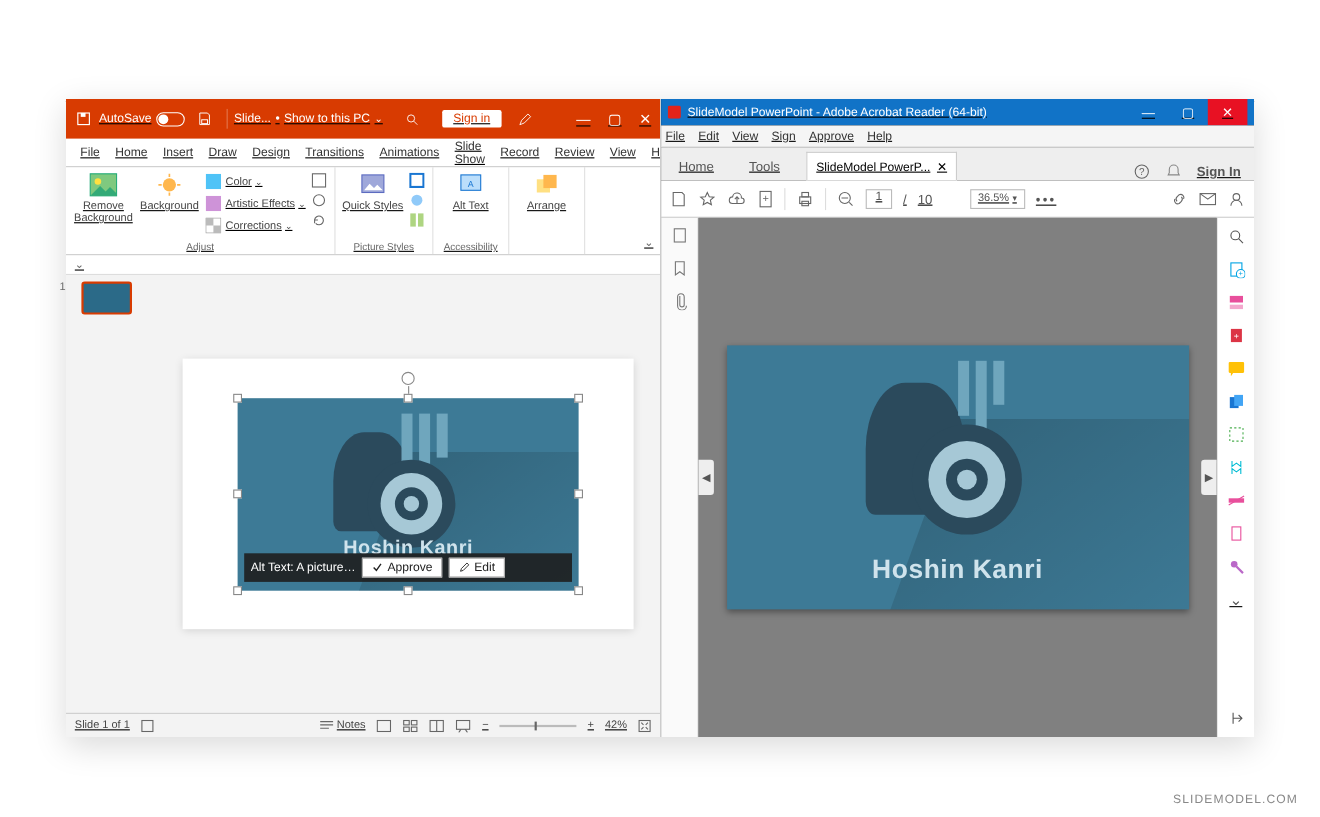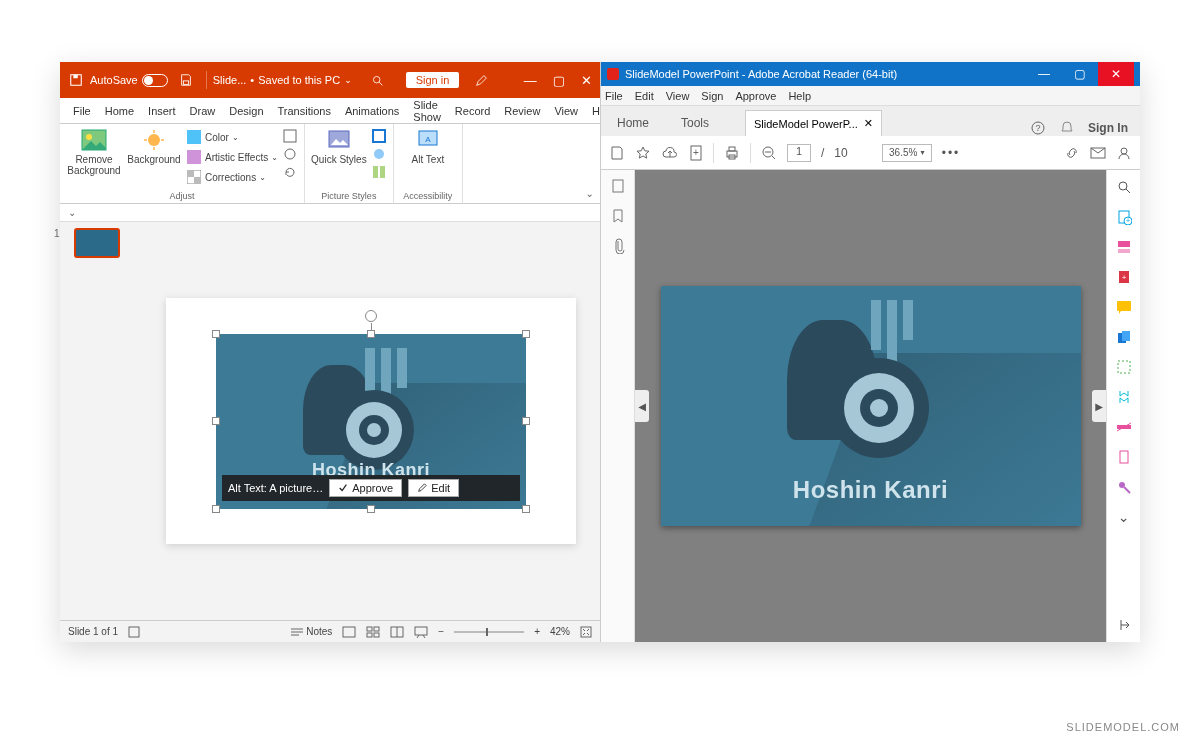--- a/index.html
+++ b/index.html
@@ -1,17 +1,17 @@
 <!DOCTYPE html>
 <html><head>
 <meta charset="utf-8">
 <style>
 * { margin:0; padding:0; box-sizing:border-box; font-family:"Segoe UI",Arial,sans-serif; }
 body { background:#fff; width:1200px; height:743px; position:relative; }
-.frame { position:absolute; left:60px; top:62px; width:1080px; height:580px; box-shadow:0 8px 30px rgba(0,0,0,0.15); border-radius:2px; display:flex; background:#000000; }
+.frame { position:absolute; left:60px; top:90px; width:1080px; height:580px; box-shadow:0 8px 30px rgba(0,0,0,0.15); border-radius:2px; display:flex; background:#000000;text-decoration:underline; }
 .watermark { position:absolute; right:20px; bottom:10px; font-size:11px; letter-spacing:1px; color:#888; }
 
 .pp { width:540px; display:flex; flex-direction:column; background:#fff; }
 .pp-title { height:36px; background:#D83B01; display:flex; align-items:center; color:#fff; font-size:11px; padding:0 8px; }
 .pp-title .icon { width:16px; height:16px; display:inline-flex; align-items:center; justify-content:center; margin-right:6px; }
 .autosave { display:flex; align-items:center; gap:4px; margin-right:10px; }
 .toggle { width:26px; height:13px; border:1px solid #fff; border-radius:7px; position:relative; }
 .toggle::after { content:""; position:absolute; left:1px; top:1px; width:9px; height:9px; background:#fff; border-radius:50%; }
 .pp-title .sep { width:1px; height:18px; background:rgba(255,255,255,0.3); margin:0 6px; }
 .signin-btn { background:#fff; color:#D83B01; padding:2px 10px; border-radius:2px; font-size:11px; }
@@ -64,21 +64,21 @@
 .art .title .t1{font-size:18px;letter-spacing:0.5px;}
 .art .title .t2{font-size:9px;color:#b8d0db;}
 
 .ac { width:540px; display:flex; flex-direction:column; border-left:1px solid #ccc; }
 .ac-title { height:24px; background:#1173C7; color:#fff; display:flex; align-items:center; font-size:11px; padding:0 6px; }
 .ac-title .winbtn { margin-left:auto; display:flex; }
 .ac-title .winbtn span { width:36px; height:24px; display:flex; align-items:center; justify-content:center; font-size:12px; }
 .ac-menu { height:20px; background:#f5f5f5; border-bottom:1px solid #ddd; display:flex; align-items:center; font-size:11px; color:#333; padding:0 4px; gap:12px; }
 .ac-tabs { height:30px; background:#eee; display:flex; align-items:flex-end; font-size:12px; }
 .ac-tabs .tab { padding:6px 16px; color:#555; }
-.ac-tabs .doc-tab { background:#fff; border:1px solid #ccc; border-bottom:none; padding:6px 8px; display:flex; align-items:center; gap:6px; margin-left:20px; font-size:11px; }
+.ac-tabs .doc-tab { background:#fff; border:1px solid #ccc; border-bottom:none; padding:6px 8px; display:flex; align-items:center; gap:6px; margin-left:8px; font-size:11px; }
 .ac-tabs .right { margin-left:auto; display:flex; align-items:center; gap:14px; padding-right:12px; color:#555; }
 .ac-tool { height:34px; background:#fff; border-bottom:1px solid #ccc; display:flex; align-items:center; padding:0 8px; gap:10px; color:#555; font-size:12px; }
 .ac-tool .vsep { width:1px; height:20px; background:#ddd; }
 .ac-tool .pagebox { width:24px; height:18px; border:1px solid #bbb; text-align:center; font-size:11px; }
 .ac-tool .zoombox { width:50px; height:18px; border:1px solid #bbb; text-align:center; font-size:10px; display:flex; align-items:center; justify-content:center; }
 .ac-body { flex:1; display:flex; min-height:0; }
 .ac-left { width:34px; background:#fafafa; border-right:1px solid #ddd; display:flex; flex-direction:column; align-items:center; padding-top:8px; gap:14px; color:#666; font-size:14px; }
 .ac-right { width:34px; background:#fff; border-left:1px solid #ddd; display:flex; flex-direction:column; align-items:center; padding-top:8px; gap:12px; font-size:14px; }
 .ac-view { flex:1; background:#808080; position:relative; display:flex; align-items:center; justify-content:center; }
 .ac-page { width:420px; height:240px; background:#3d7a96; position:relative; overflow:hidden; box-shadow:0 2px 6px rgba(0,0,0,0.4); }
@@ -107,21 +107,21 @@
       </div>
       <span class="icon">
         <svg width="14" height="14" viewBox="0 0 16 16">
             <path d="M3 2h8l2 2v10H3z" fill="none" stroke="#fff"></path>
             <rect x="5" y="9" width="6" height="4" fill="none" stroke="#fff"></rect>
           </svg>
       </span>
       <span class="sep"></span>
       <span>Slide...</span>
       <span style="margin:0 4px;">•</span>
-      <span>Saved to this PC</span>
+      <span>Show to this PC</span>
       <span style="margin-left:4px;font-size:9px;">⌄</span>
       <span class="icon" style="margin-left:18px;">
         <svg width="13" height="13" viewBox="0 0 16 16">
             <circle cx="7" cy="7" r="4" fill="none" stroke="#fff"></circle>
             <line x1="10" y1="10" x2="14" y2="14" stroke="#fff"></line>
           </svg>
       </span>
       <span class="signin-btn" style="margin-left:14px;">Sign in</span>
       <span class="icon" style="margin-left:14px;">
         <svg width="13" height="13" viewBox="0 0 16 16">
@@ -270,20 +270,34 @@
                   <rect x="2" y="2" width="18" height="14" fill="#bbdefb" stroke="#1976d2"></rect>
                   <text x="11" y="13" font-size="8" text-anchor="middle" fill="#1976d2">A</text>
                 </svg>
               </span>
             <span style="text-align:left;line-height:1.1;">Alt Text</span>
           </div>
         </div>
         <div class="lbl">Accessibility</div>
       </div>
 
+      <div class="rgroup">
+        <div class="rrow">
+          <div class="rbig">
+            <span class="ic">
+                <svg width="22" height="22">
+                  <rect x="2" y="6" width="12" height="12" fill="#ffe082"></rect>
+                  <rect x="8" y="2" width="12" height="12" fill="#ffb74d"></rect>
+                </svg>
+              </span>
+            <span>Arrange</span>
+          </div>
+        </div>
+        <div class="lbl"></div>
+      </div>
 
       <div style="flex:1;display:flex;align-items:flex-end;justify-content:flex-end;padding:4px 6px;">
           <span style="font-size:10px;color:#666;">⌄</span>
         </div>
     </div>
 
     <div class="collapse-bar">
         <span class="chev">⌄</span>
       </div>
 
@@ -349,21 +363,21 @@
     </div>
 
     <div class="statusbar">
       <span>Slide 1 of 1</span>
       <span>
           <svg width="12" height="12">
             <rect x="1" y="1" width="10" height="10" fill="none" stroke="#666"></rect>
           </svg>
         </span>
       <span class="spacer"></span>
-      <span style="display:flex;gap:3px;align-items:center;">
+      <span style="display:flex;gap:3px;align-items:flex-start;">
           <svg width="12" height="10">
             <line x1="0" y1="2" x2="12" y2="2" stroke="#666"></line>
             <line x1="0" y1="5" x2="12" y2="5" stroke="#666"></line>
             <line x1="0" y1="8" x2="8" y2="8" stroke="#666"></line>
           </svg>
           <span>Notes</span>
         </span>
       <span>
           <svg width="14" height="12">
             <rect x="1" y="1" width="12" height="10" fill="none" stroke="#666"></rect>

